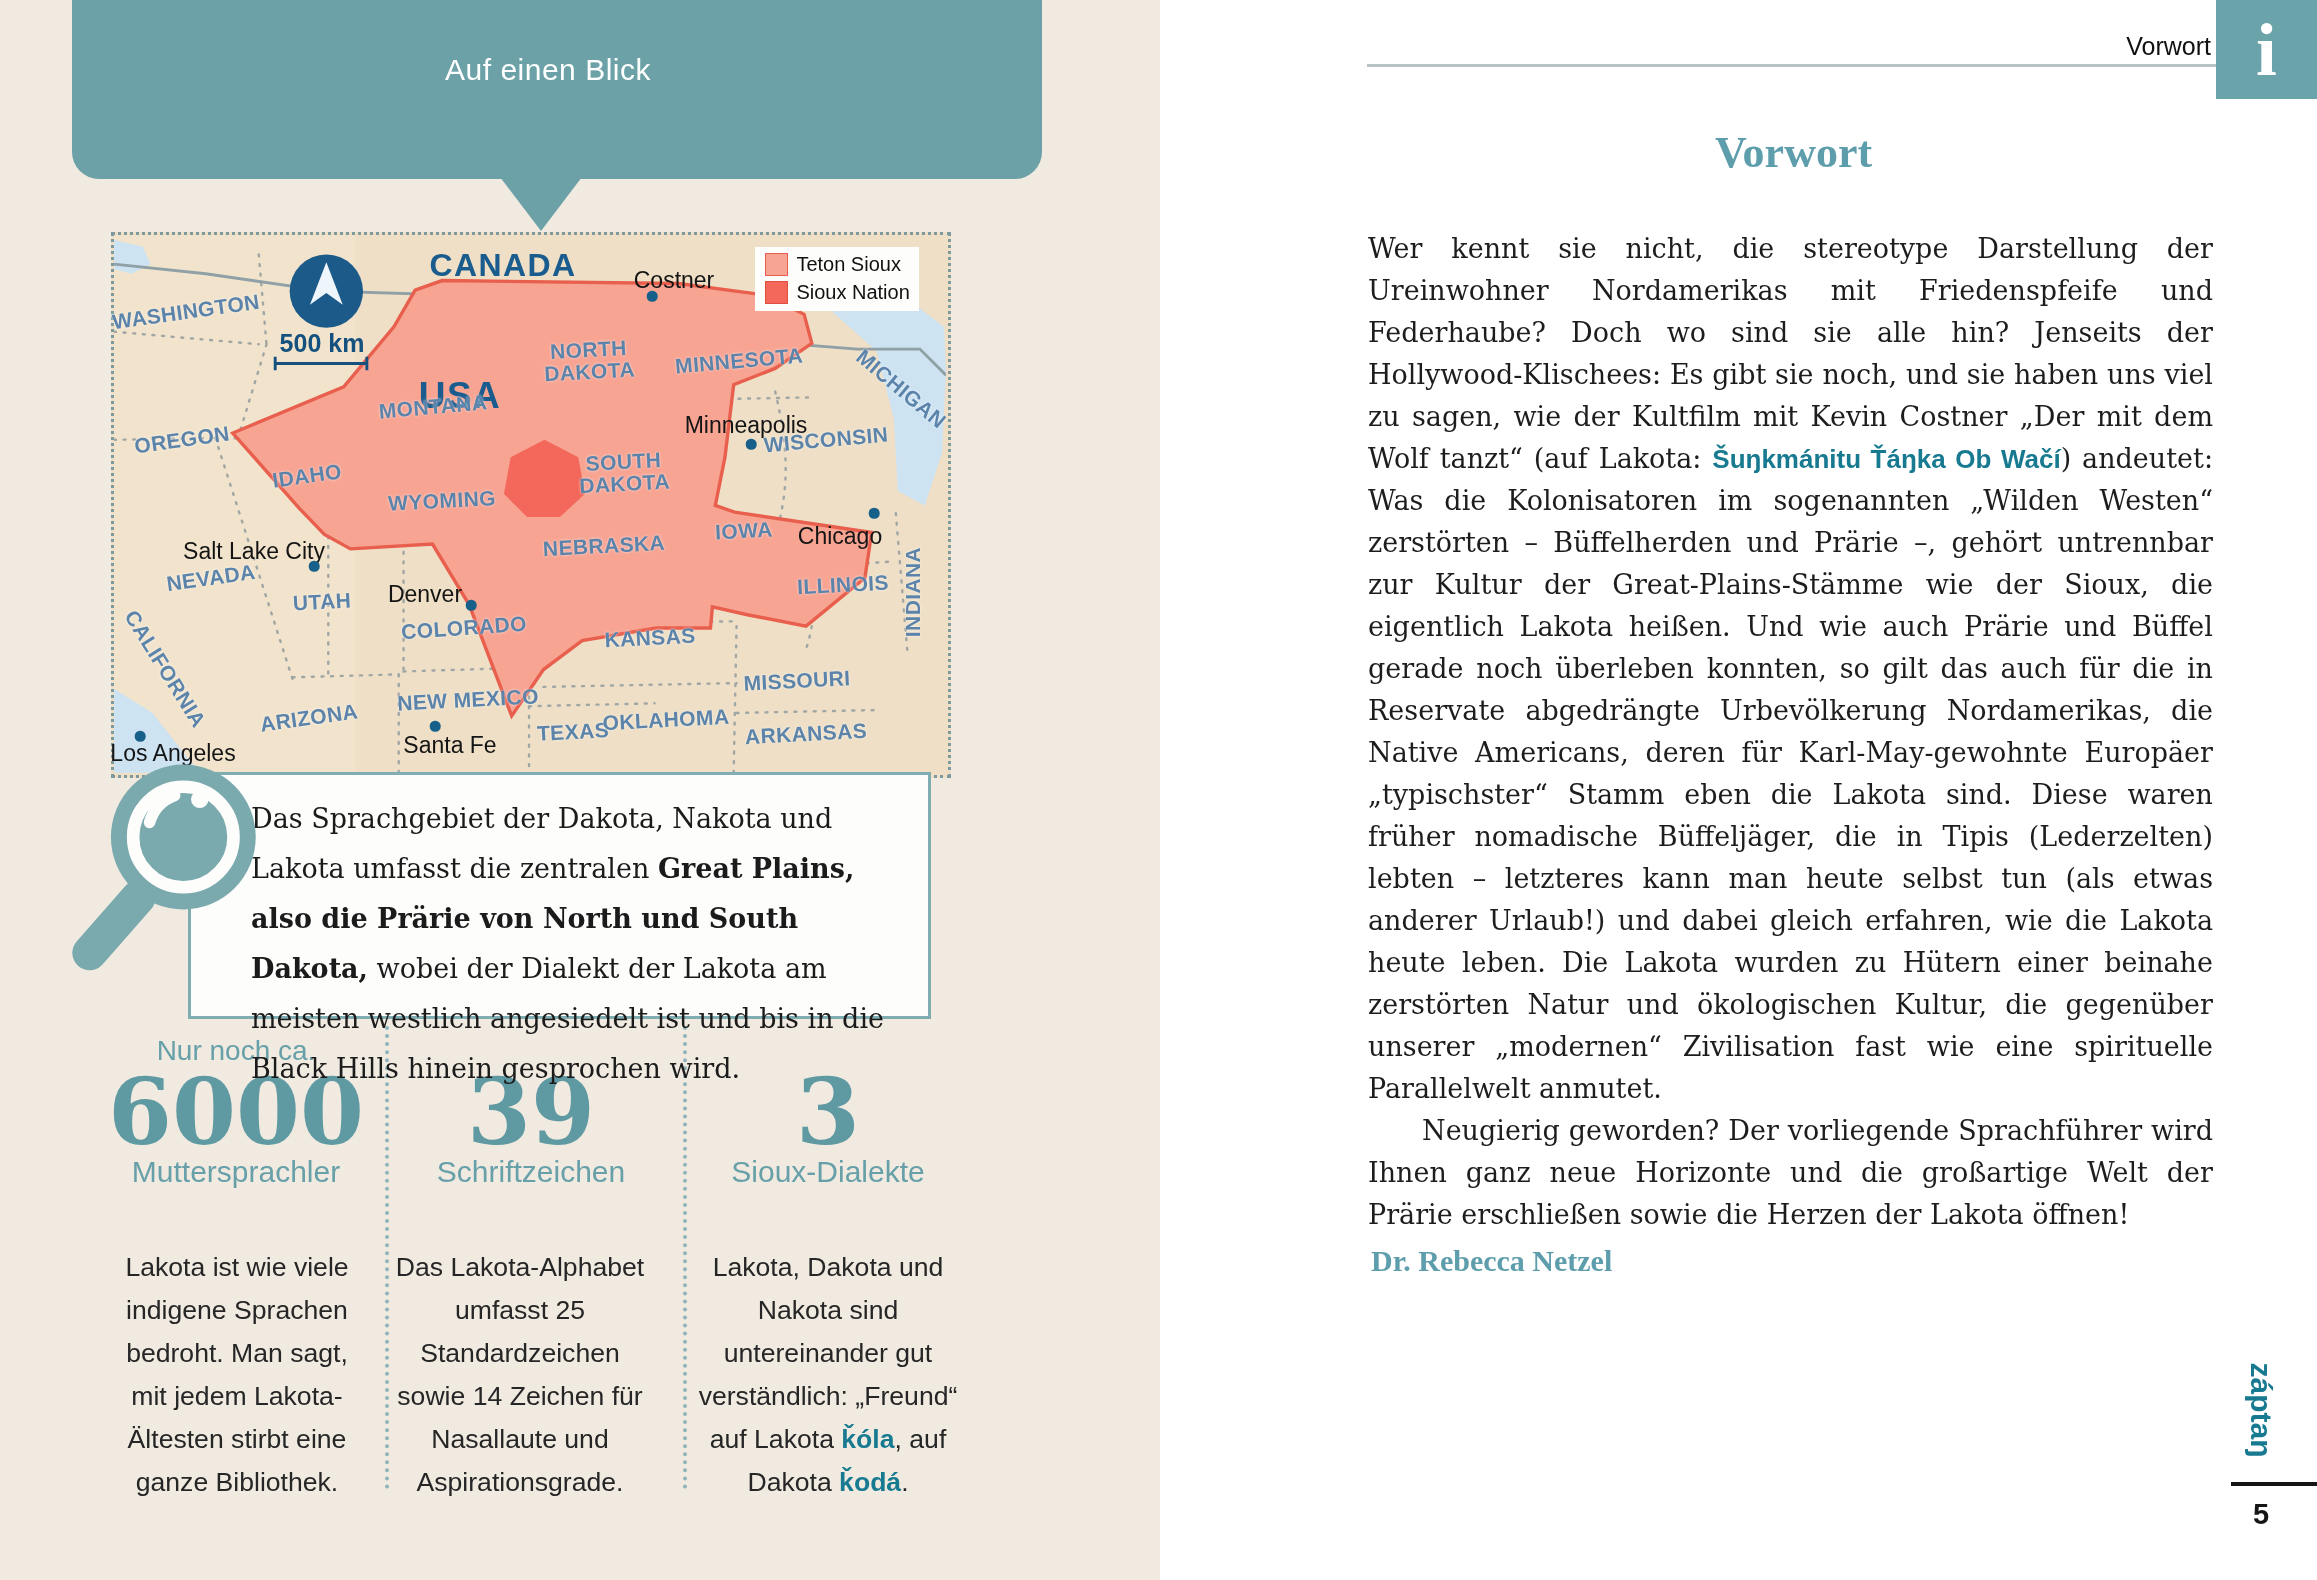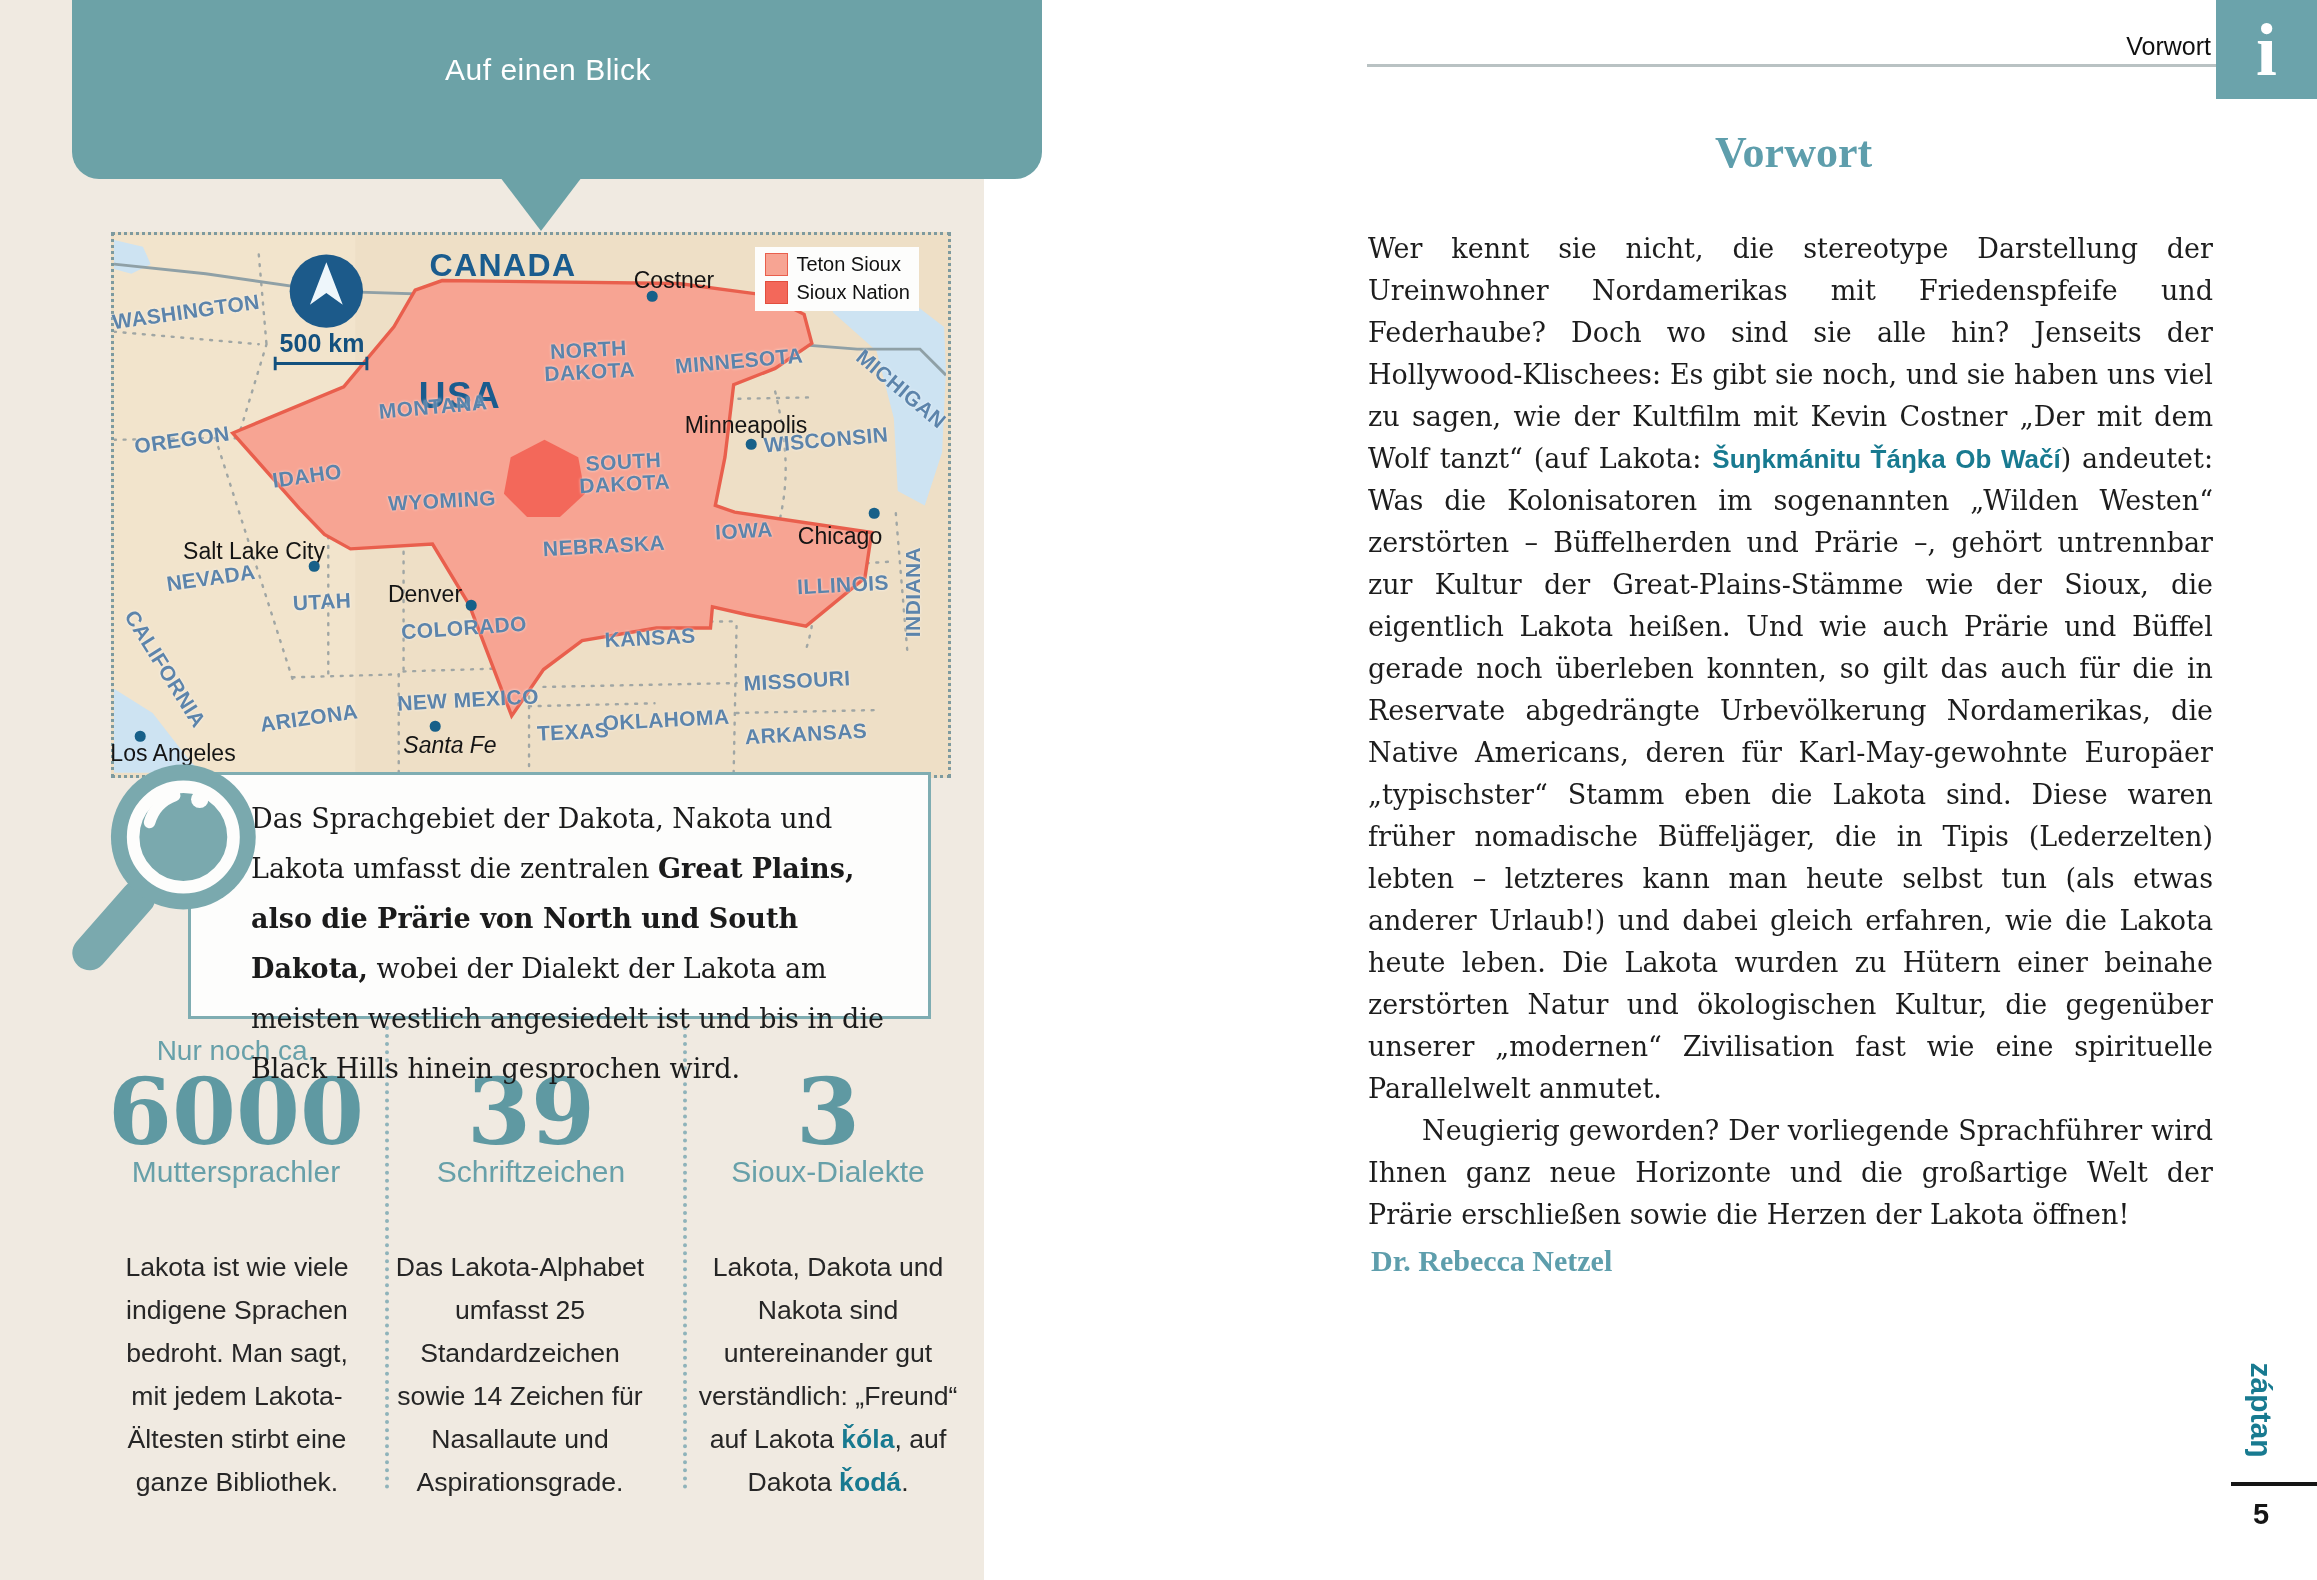--- a/index.html
+++ b/index.html
@@ -1,18 +1,18 @@
 <!DOCTYPE html>
 <html lang="de"><head>
 <meta charset="utf-8">
 <style>
   html,body{margin:0;padding:0;background:#fff;}
   .canvas{position:relative;width:2317px;height:1581px;overflow:hidden;background:#ffffff;
           font-family:"Liberation Sans",sans-serif;}
-  .left-page{position:absolute;left:0;top:0;width:984px;height:1581px;background:#f0eae1;}
+  .left-page{position:absolute;left:0;top:0;width:1160px;height:1581px;background:#f0eae1;}
 
   
   .bubble{position:absolute;left:72px;top:-29px;width:970px;height:208px;background:#6ca2a7;
           border-radius:27px;}
   .bubble-tail{position:absolute;left:500px;top:177px;width:0;height:0;
           border-left:41px solid transparent;border-right:41px solid transparent;
           border-top:54px solid #6ca2a7;}
   .bubble-eyebrow{position:absolute;left:548px;top:70px;transform:translate(-50%,-50%);
           color:#fff;font-size:30px;letter-spacing:0.5px;white-space:nowrap;}
   .bubble-title{position:absolute;left:548px;top:124px;transform:translate(-50%,-50%);
@@ -188,21 +188,21 @@
       <span class="city-label" style="left:560px;top:45px;">Costner</span>
       <span class="city-dot" style="left:538px;top:61px;"></span>
       <span class="city-label" style="left:632px;top:190px;">Minneapolis</span>
       <span class="city-dot" style="left:637px;top:209px;"></span>
       <span class="city-label" style="left:726px;top:301px;">Chicago</span>
       <span class="city-dot" style="left:760px;top:278px;"></span>
       <span class="city-label" style="left:140px;top:316px;">Salt Lake City</span>
       <span class="city-dot" style="left:200px;top:331px;"></span>
       <span class="city-label" style="left:311px;top:359px;">Denver</span>
       <span class="city-dot" style="left:357px;top:370px;"></span>
-      <span class="city-label" style="left:336px;top:510px;font-style:italic;">Santa Fe</span>
+      <span class="city-label" style="left:336px;top:510px;">Santa Fe</span>
       <span class="city-dot" style="left:321px;top:491px;"></span>
       <span class="city-label" style="left:59px;top:518px;">Los Angeles</span>
       <span class="city-dot" style="left:26px;top:501px;"></span>
     </div>
 
     <svg class="magnifier" width="251" height="251" viewBox="0 0 260 260">
       <line x1="88" y1="178" x2="38" y2="235" stroke="#7aa9ae" stroke-width="36" stroke-linecap="round"></line>
       <circle cx="135" cy="115" r="75" fill="#7aa9ae"></circle>
       <circle cx="135" cy="115" r="52" fill="none" stroke="#fdfdfc" stroke-width="13"></circle>
       <path d="M100,100 a42,42 0 0 1 26,-28" stroke="#fdfdfc" stroke-width="12" fill="none" stroke-linecap="round"></path>

